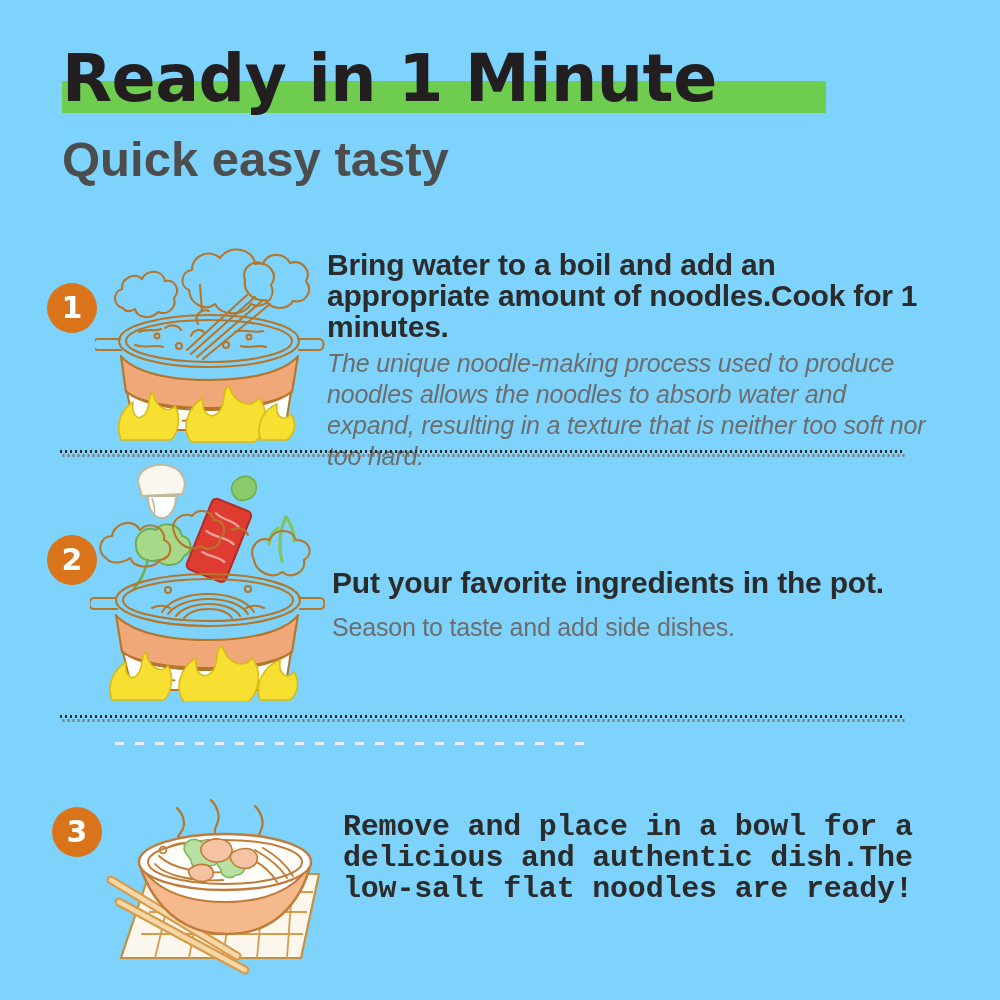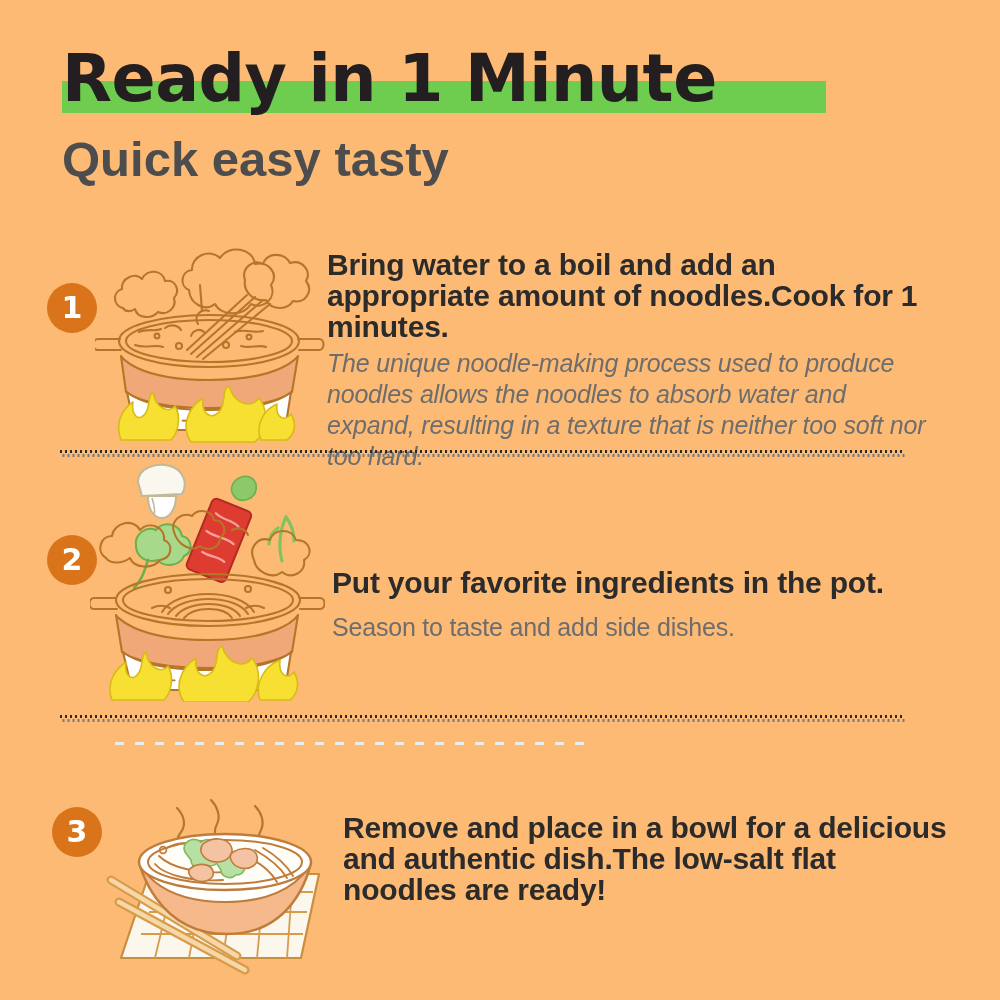--- a/index.html
+++ b/index.html
@@ -13,21 +13,21 @@
     height: 1000px;
     font-family: "Liberation Sans", "DejaVu Sans", sans-serif;
     color: #333333;
     overflow: hidden;
     position: relative;
   }
   .page {
     position: relative;
     width: 1000px;
     height: 1000px;
-    background: #fdba74;
+    background: #7dd3fc;
   }
 
   
   .header {
     position: absolute;
     left: 62px;
     top: 42px;
     width: 880px;
   }
   .title-wrap {
@@ -349,18 +349,18 @@
           <path d="M112 112 c-3 -8 7 -13 13 -8 c6 -4 14 0 12 8 c5 3 2 11 -6 11 c-5 5 -15 2 -15 -5 Z" fill="#B8E0A2" stroke="#7FB85F" stroke-width="1.6"></path>
 
           <path d="M98 92 c10 -8 24 -6 28 2 c4 8 -4 16 -14 16 c-12 0 -20 -10 -14 -18 Z" fill="#F3C3A4" stroke="#C07C3A" stroke-width="1.6"></path>
           <path d="M128 100 c10 -6 22 -4 24 4 c2 8 -6 14 -16 12 c-9 -2 -14 -12 -8 -16 Z" fill="#F3C3A4" stroke="#C07C3A" stroke-width="1.6"></path>
           <path d="M86 116 c8 -6 20 -4 22 3 c2 7 -6 12 -15 10 c-8 -2 -12 -10 -7 -13 Z" fill="#F3C3A4" stroke="#C07C3A" stroke-width="1.6"></path>
           <circle cx="58" cy="98" r="3.4" fill="none" stroke="#C07C3A" stroke-width="1.8"></circle>
         </g>
       </svg>
     </div>
 
-    <div class="txt" style="left:343px;top:812px;width:608px;">
+    <div class="txt" style="left:343px;top:812px;width:608px;font-family:Liberation Mono, monospace;">
       <div class="lead">Remove and place in a bowl for a delicious and authentic dish.The low-salt flat noodles are ready!</div>
     </div>
   </div>
 
 </div>
 
 </body></html>

